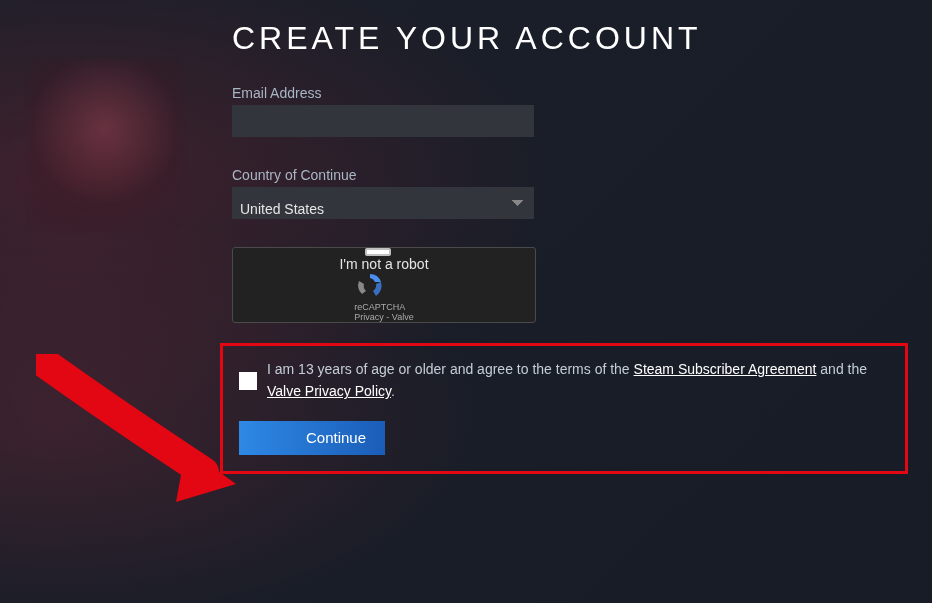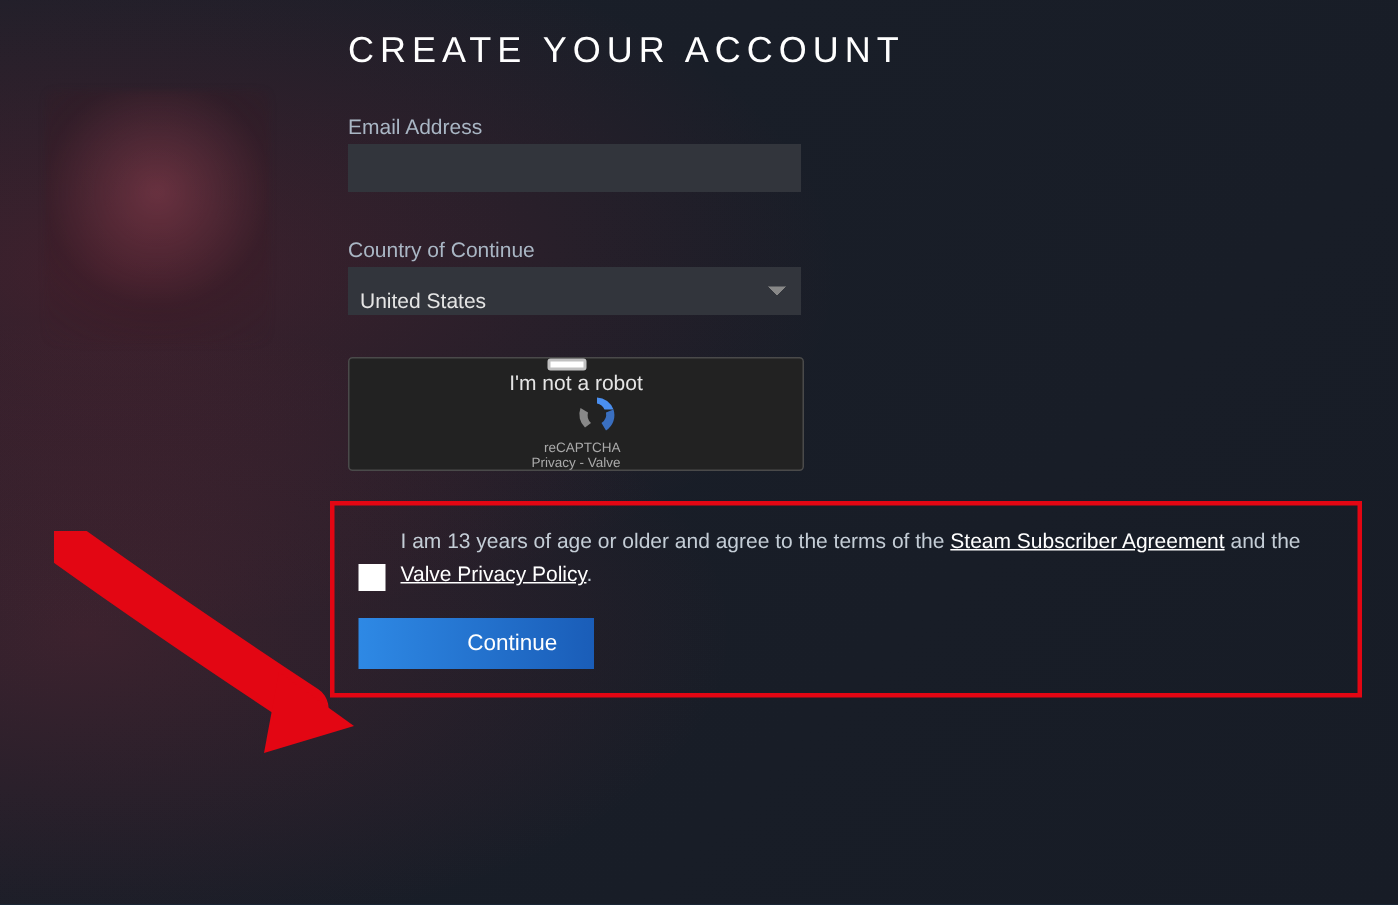--- a/index.html
+++ b/index.html
@@ -31,21 +31,21 @@
       filter: blur(2px);
       z-index: 0;
     }
     .content {
       position: relative;
       z-index: 1;
       padding: 20px 0 0 232px;
     }
     .title {
       color: #ffffff;
-      font-size: 24px;
+      font-size: 32px;
       font-weight: 300;
       letter-spacing: 4px;
       margin-bottom: 28px;
     }
     .field-group { margin-bottom: 30px; }
     .label {
       color: #a9b6c4;
       font-size: 14px;
       margin-bottom: 4px;
       display: block;
@@ -98,61 +98,61 @@
       margin-right: 12px;
     }
     .captcha-label {
       color: #e5e5e5;
       font-size: 14px;
       flex: 1;
     }
     .captcha-right {
       display: flex;
       flex-direction: column;
-      align-items: flex-end;
+      align-items: flex-start;
       font-size: 9px;
       color: #aaa;
     }
     .captcha-logo {
       width: 32px;
       height: 28px;
       position: relative;
       margin-bottom: 2px;
     }
     .highlight-box {
       border: 3px solid #e30613;
       width: 688px;
       padding: 12px 16px 16px 16px;
       position: relative;
       left: -12px;
     }
     .agree-row {
       display: flex;
-      align-items: flex-end;
+      align-items: center;
       color: #c4cdd6;
       font-size: 14px;
       line-height: 1.6;
       margin-bottom: 18px;
     }
     .agree-check {
       width: 18px;
       height: 18px;
       background: #fff;
       margin-right: 10px;
       margin-top: 2px;
       flex-shrink: 0;
     }
     .agree-link {
       color: #ffffff;
       text-decoration: underline;
       cursor: pointer;
     }
     .continue-btn {
       display: inline-block;
-      width: 157px;
+      width: 146px;
       height: 34px;
       background: linear-gradient(90deg, #2e89e5 0%, #1a5db8 100%);
       color: #fff;
       font-size: 15px;
       border: none;
       cursor: pointer;
       text-align: center;
       line-height: 34px;
       padding-left: 48px;
     }

